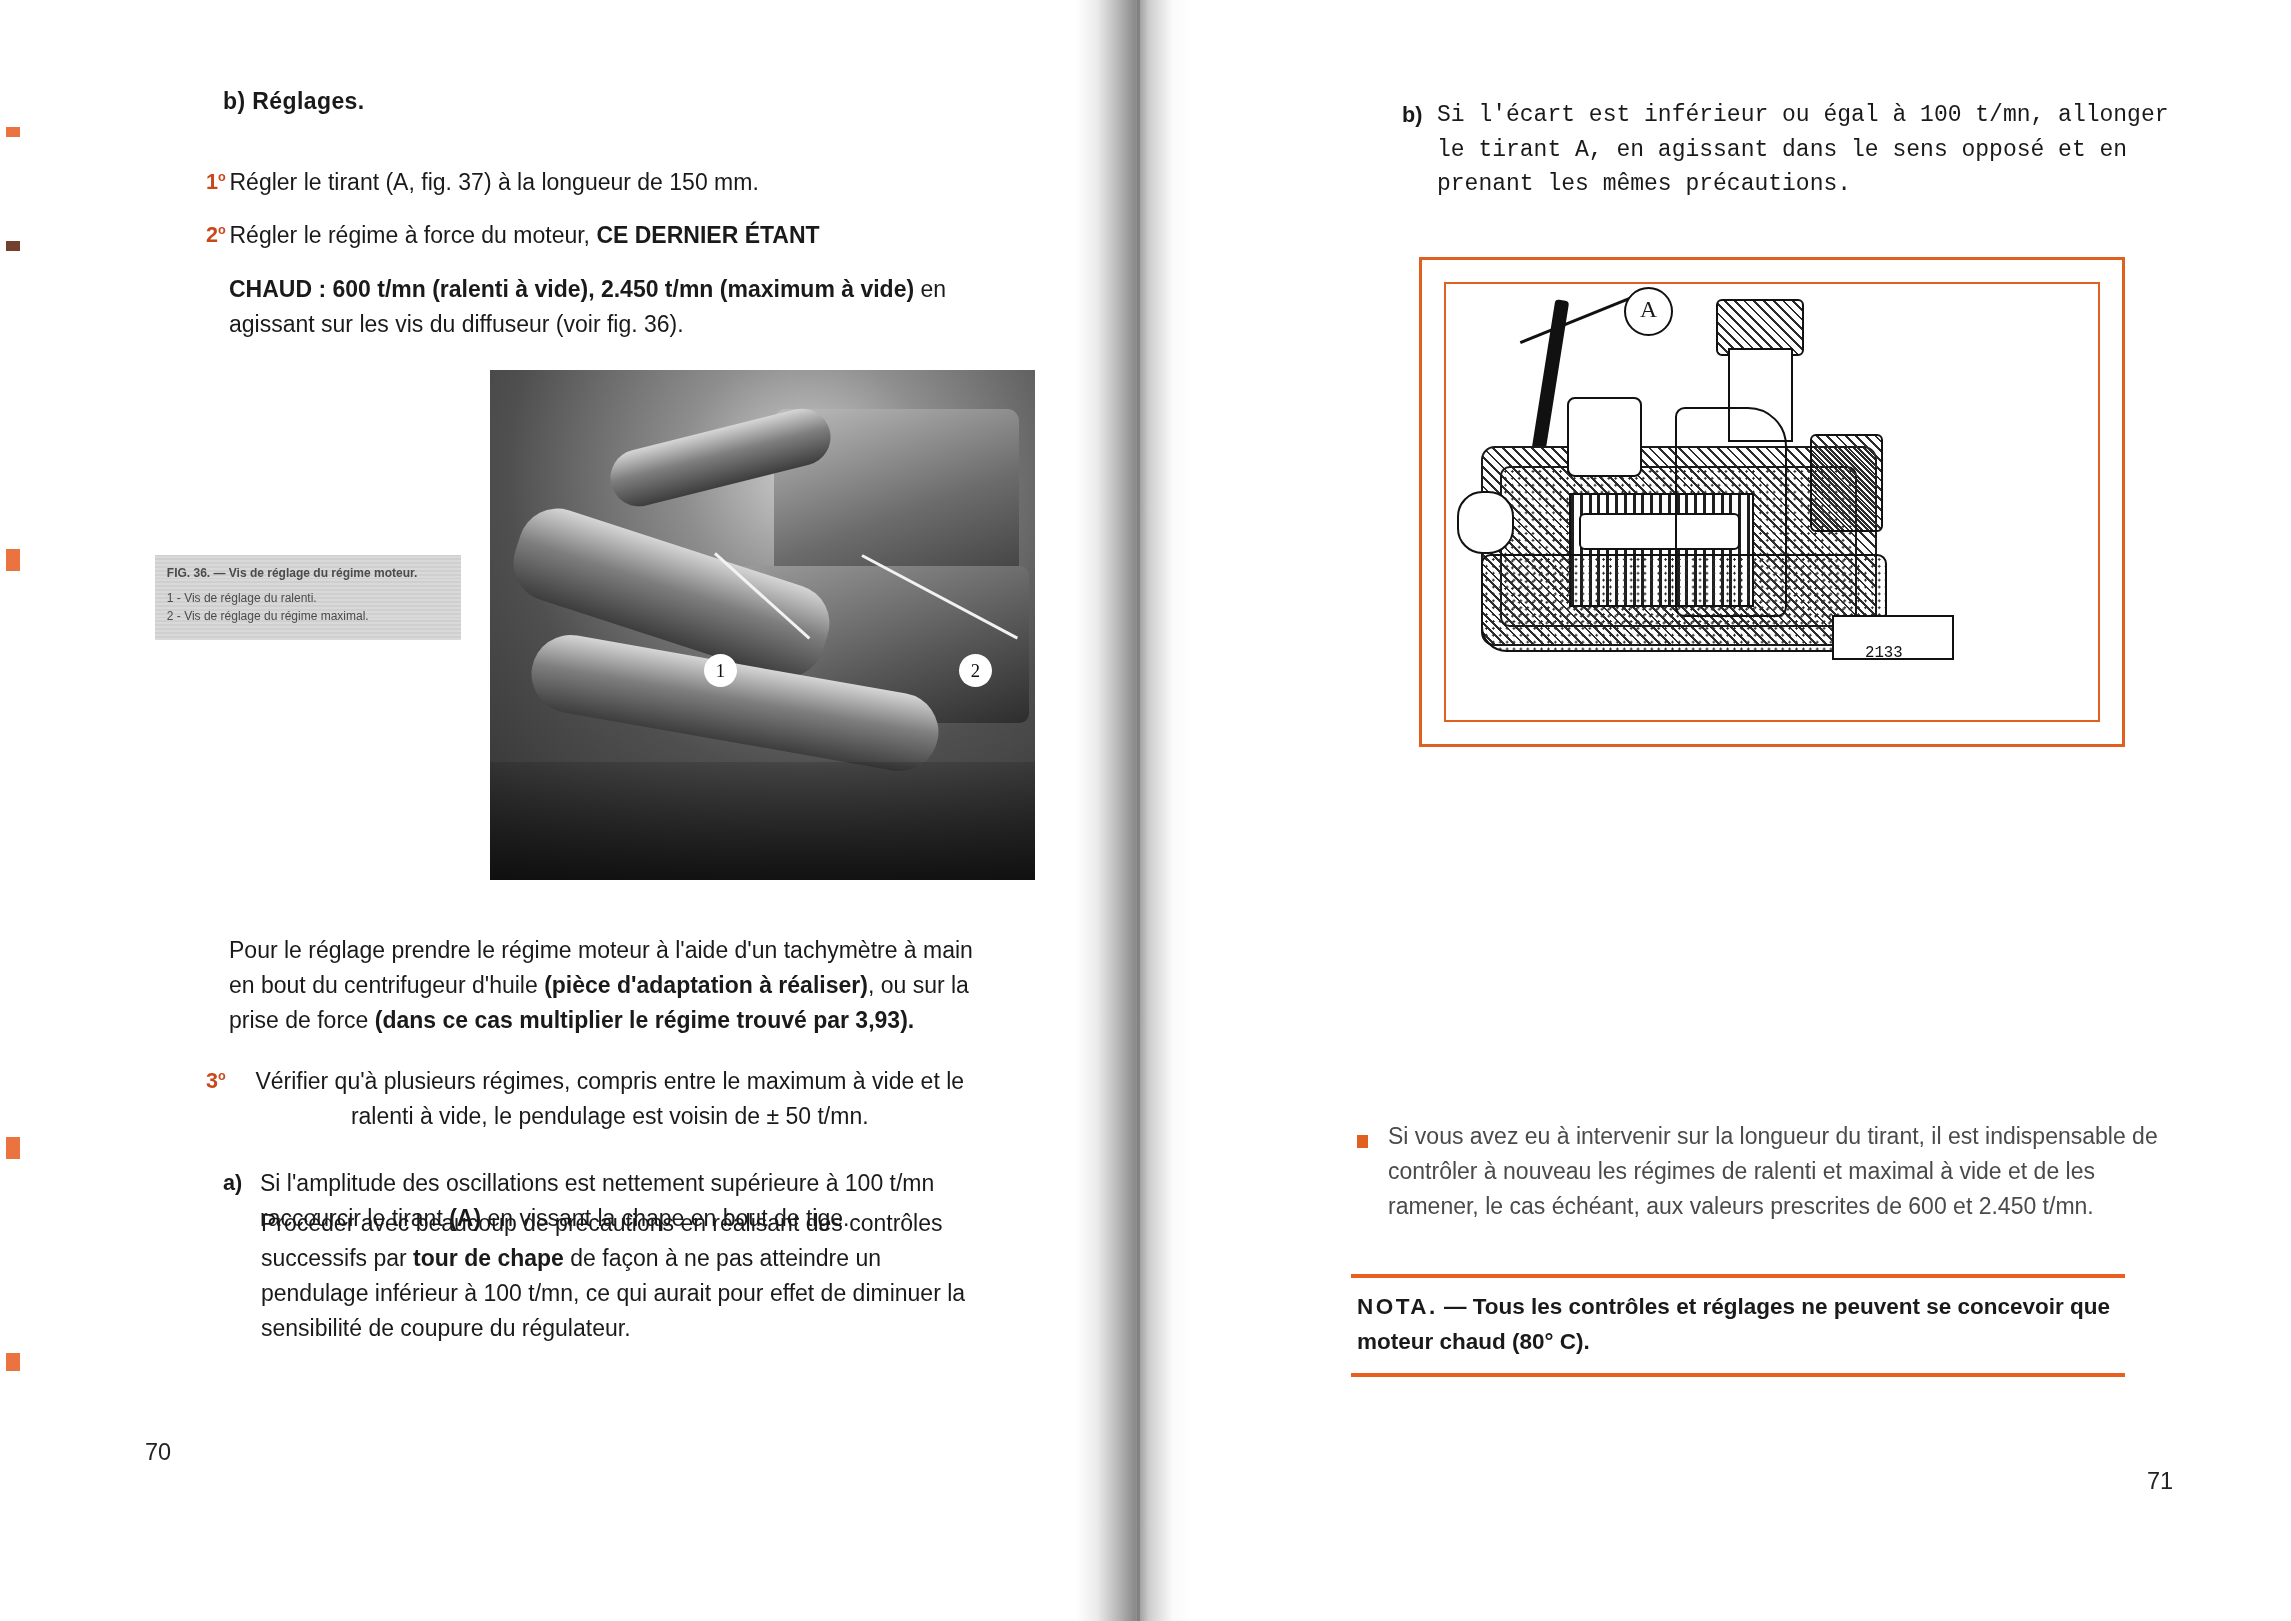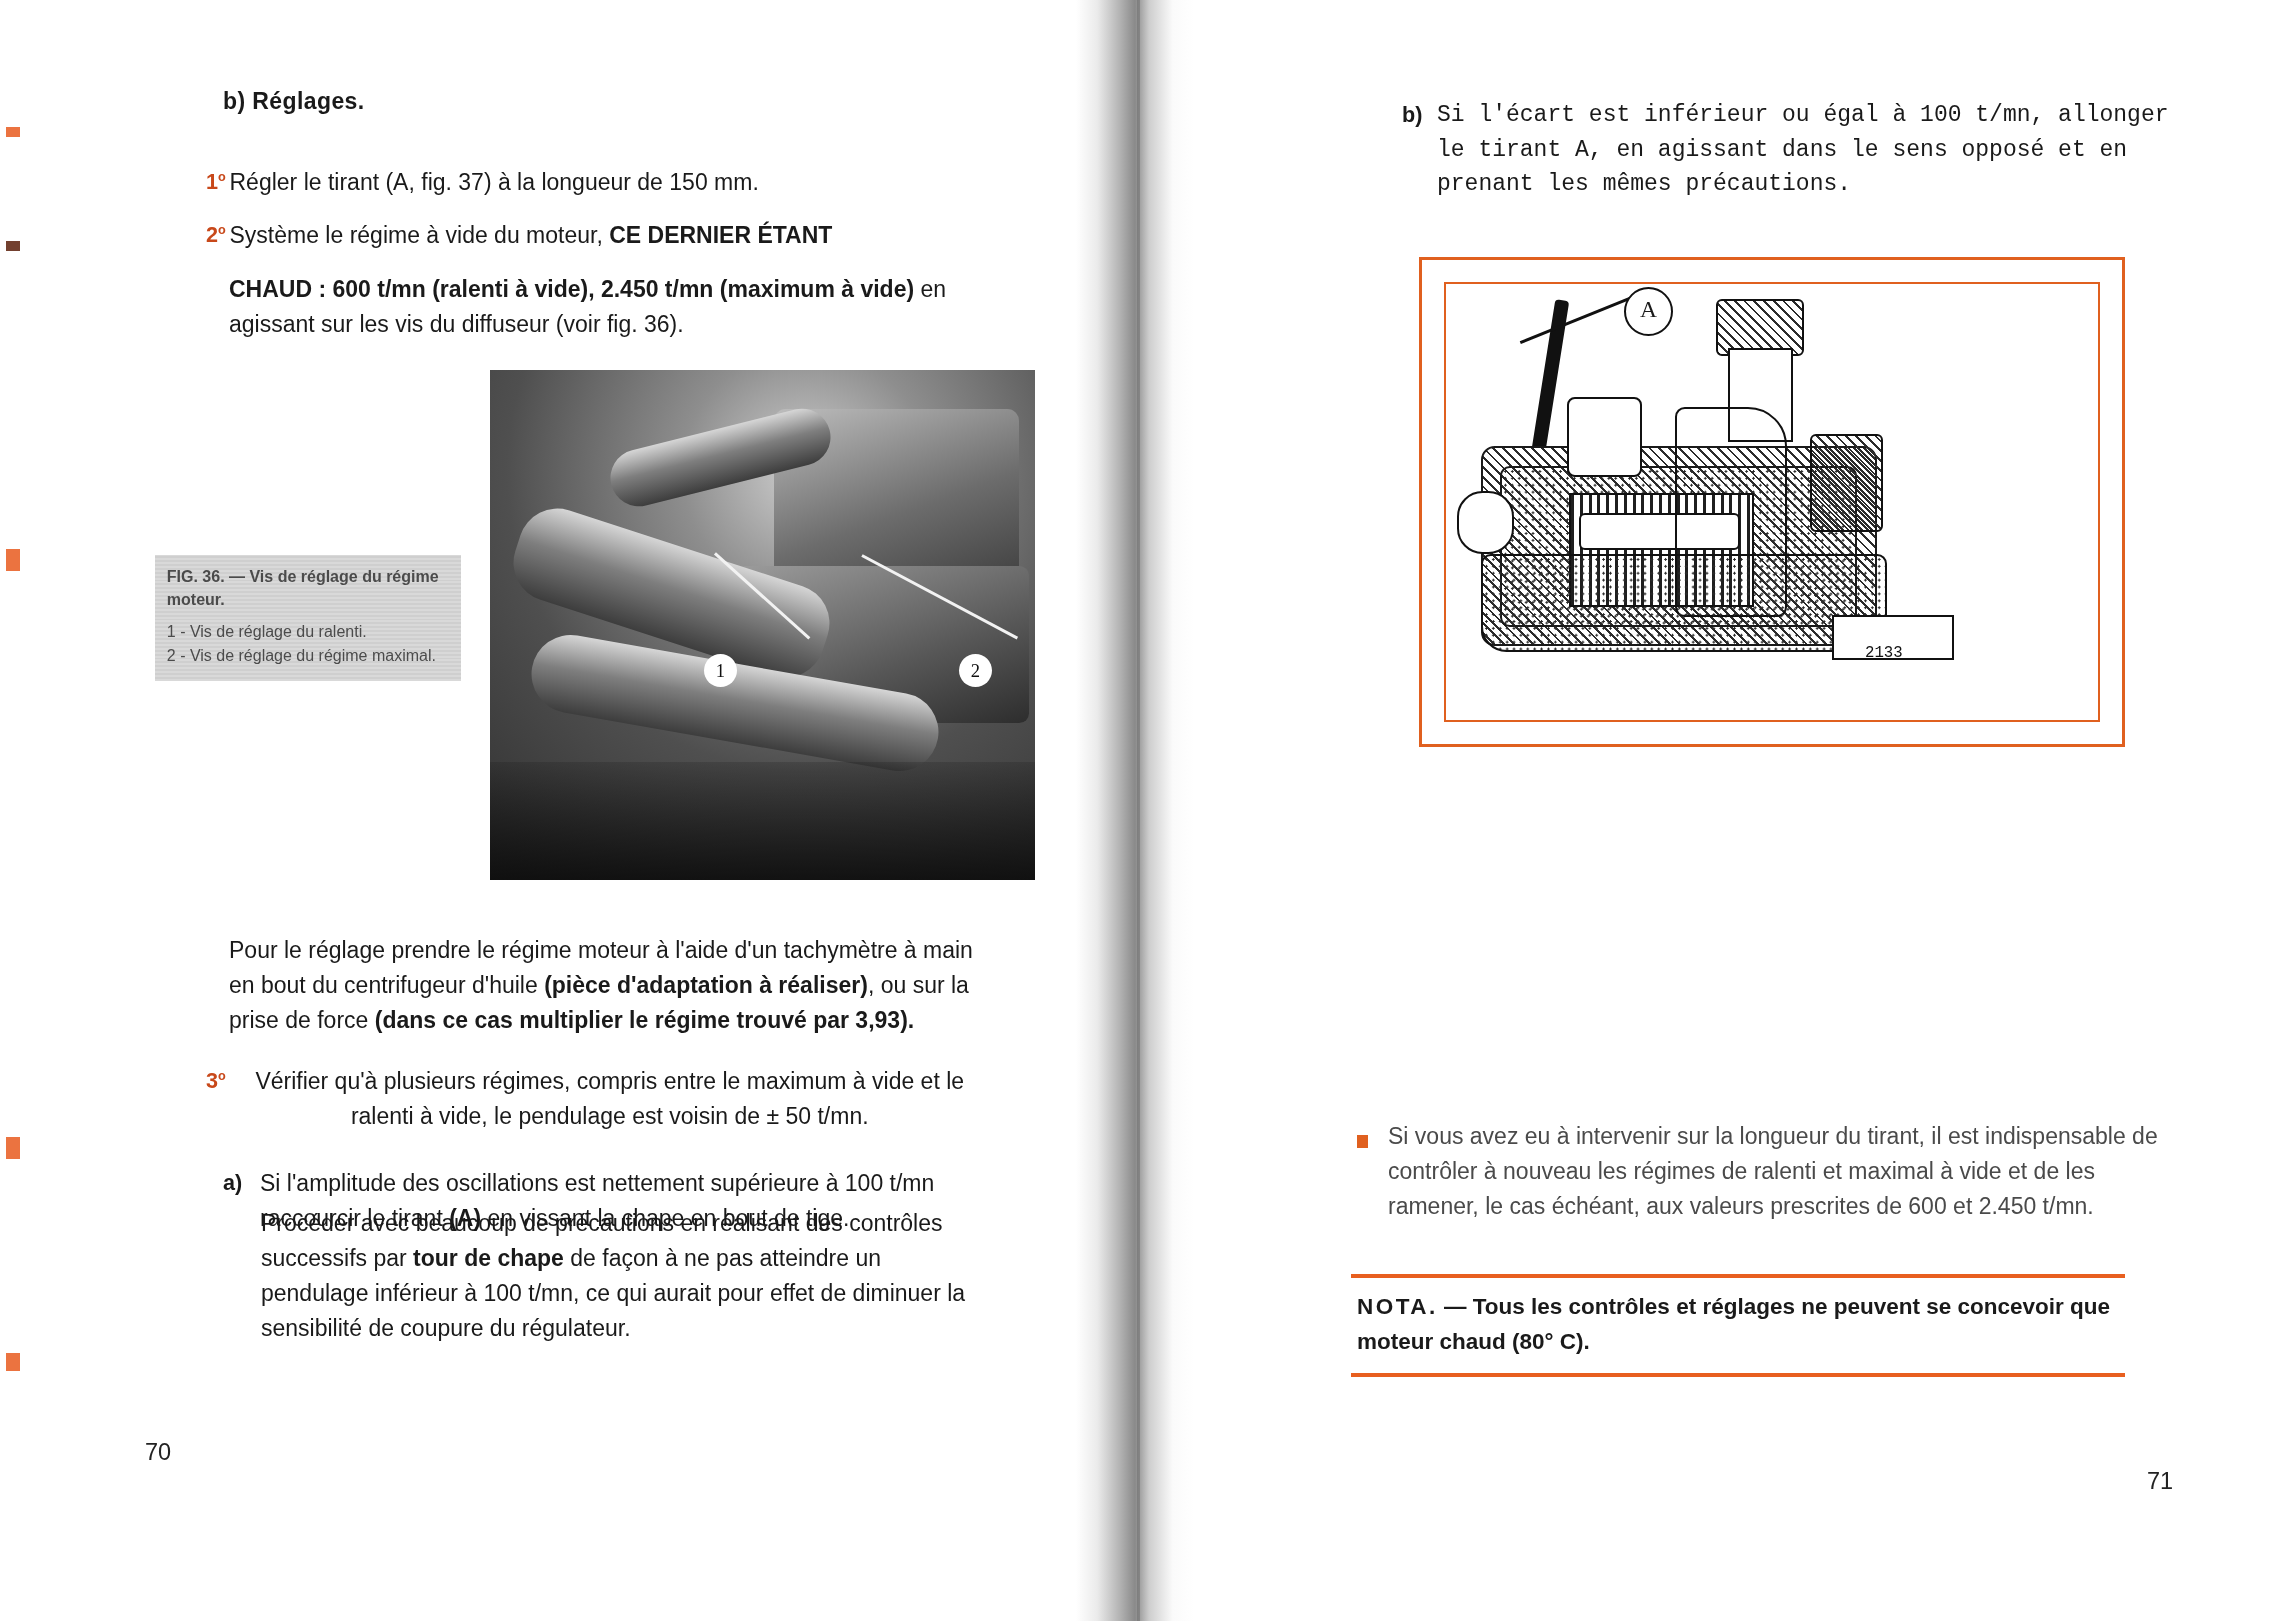--- a/index.html
+++ b/index.html
@@ -162,21 +162,21 @@
 
   
   .fig36-cap {
     position: absolute;
     left: 155px;
     top: 555px;
     width: 284px;
     padding: 9.8px 9.8px 13.7px 11.8px;
     background: repeating-linear-gradient(0deg, #d9d9d9 0 2px, #cfcfcf 2px 3.9px);
     color: #4b4b4b;
-    font-size: 16px;
+    font-size: 12px;
     line-height: 1.48;
   }
   .fig36-cap .t1 { font-weight: bold; }
 
   .para {
     position: absolute;
     font-size: 23px;
     line-height: 1.52;
   }
 
@@ -290,21 +290,21 @@
 
     <div class="heading-b">b) Réglages.</div>
 
     <div class="step" style="left:206px; top:165px; width:784px;">
       <span class="step-num">1<sup>o</sup></span>
       <span class="step-body">Régler le tirant (A, fig. 37) à la longueur de 150 mm.</span>
     </div>
 
     <div class="step" style="left:206px; top:218px; width:784px;">
       <span class="step-num">2<sup>o</sup></span>
-      <span class="step-body"><span>Système le régime à vide du moteur, </span><span class="b-strong">CE DERNIER ÉTANT</span></span>
+      <span class="step-body"><span>Régler le régime à force du moteur, </span><span class="b-strong">CE DERNIER ÉTANT</span></span>
     </div>
 
     <div class="para" style="left:229px; top:272px; width:765px;">
       <span class="b-strong">CHAUD : 600 t/mn (ralenti à vide), 2.450 t/mn (maximum à vide)</span><span> en agissant sur les vis du diffuseur (voir fig. 36).</span>
     </div>
 
     <div class="fig36">
       <div class="photo"></div>
       <div class="block"></div>
       <div class="block2"></div>

